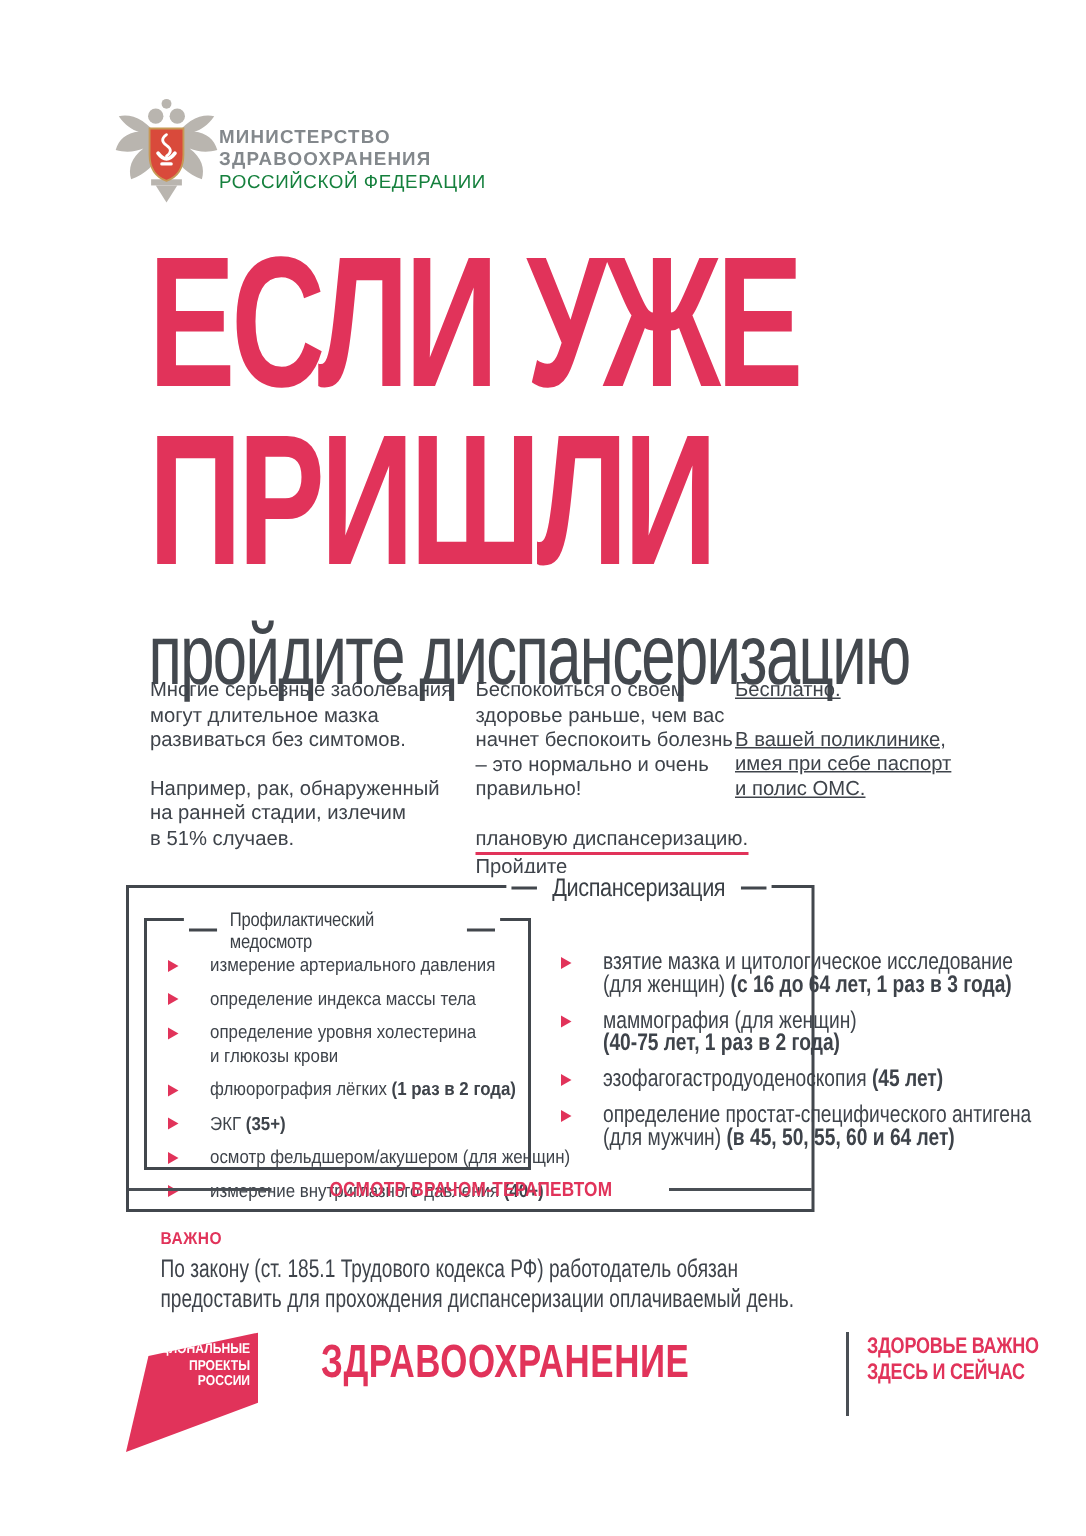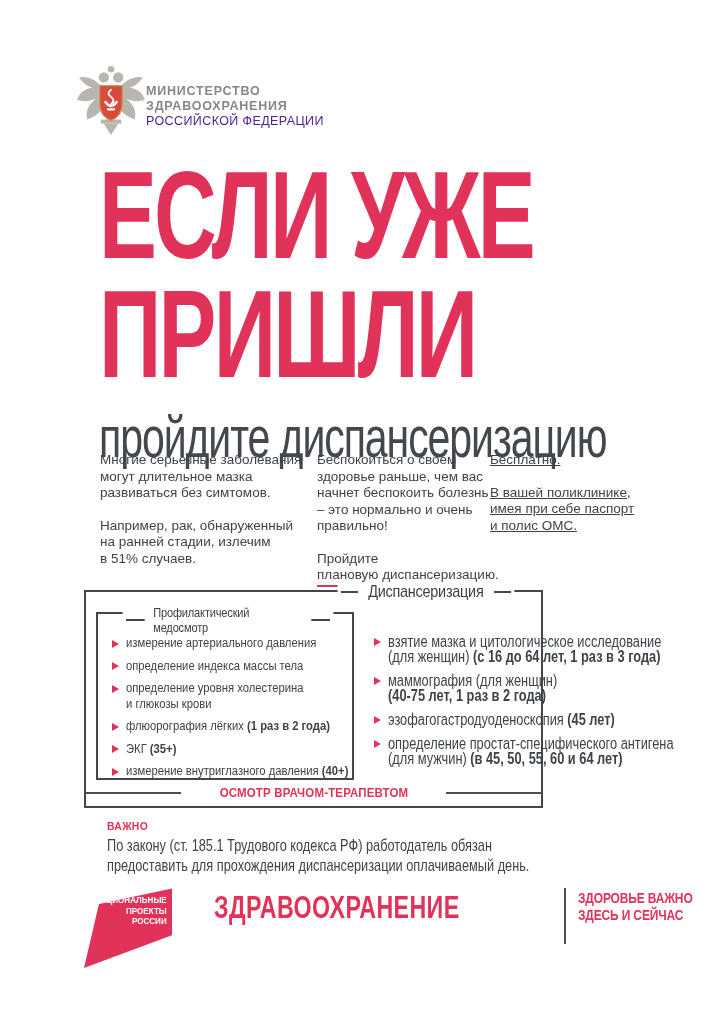--- a/index.html
+++ b/index.html
@@ -4,21 +4,21 @@
 <style>
   html,body{margin:0;padding:0;}
   body{
     width:724px;height:1024px;position:relative;background:#ffffff;overflow:hidden;
     font-family:"Liberation Sans", sans-serif;color:#3e434a;
   }
   
   .emblem{position:absolute;left:72px;top:60px;width:78px;height:78px;}
   .ministry-text{position:absolute;left:146px;top:84px;}
   .ministry-text .ml{font-size:12.5px;font-weight:700;color:#83888c;letter-spacing:.8px;line-height:15px;}
-  .ministry-text .ml3{font-size:12.5px;font-weight:400;color:#4c1d95;letter-spacing:.4px;line-height:15px;}
+  .ministry-text .ml3{font-size:12.5px;font-weight:400;color:#15803d;letter-spacing:.4px;line-height:15px;}
   
   .title-block{position:absolute;left:99px;top:156px;}
   .title-line{font-size:124px;font-weight:700;line-height:119px;letter-spacing:-4px;color:#e1335a;
     transform:scaleX(.70);transform-origin:left top;white-space:nowrap;}
   .title-sub{margin-top:10px;font-size:57px;font-weight:400;color:#43484e;letter-spacing:-1.5px;
     transform:scaleX(.72);transform-origin:left top;white-space:nowrap;}
   
   .intro{position:absolute;top:452px;left:0;width:724px;}
   .icol{position:absolute;top:0;}
   .icol1{left:100px;width:205px;}
@@ -31,21 +31,21 @@
   .disp-box{position:absolute;left:84px;top:590px;width:459px;height:218px;border:2px solid #42474d;box-sizing:border-box;}
   .legend{position:absolute;background:#fff;display:flex;align-items:center;color:#3a3f45;}
   .legend .lg-line{height:2px;background:#42474d;flex:none;}
   .outer-legend{top:-10px;left:236px;gap:12px;padding:0 4px;font-size:17px;letter-spacing:-.3px;transform:scaleX(.85);}
   .outer-legend .lg-line{width:20px;}
   .inner-box{position:absolute;left:10px;top:20px;width:258px;height:168px;border:2px solid #42474d;box-sizing:border-box;}
   .inner-legend{top:-9px;left:6px;gap:10px;padding:0 4px;font-size:13px;letter-spacing:-.2px;transform:scaleX(.85);}
   .inner-legend .lg-line{width:22px;}
   ul.check-list{list-style:none;margin:0;padding:22px 0 0 14px;}
   ul.extra-list{list-style:none;margin:0;padding:0;position:absolute;left:288px;top:42px;}
-  .check-item{display:flex;gap:7px;margin-bottom:7px;font-size:12.5px;line-height:15.5px;color:#3e434a;}
+  .check-item{display:flex;gap:21px;margin-bottom:7px;font-size:12.5px;line-height:15.5px;color:#3e434a;}
   .extra-list .check-item{margin-bottom:9px;font-size:16px;line-height:15px;}
   .bullet{flex:none;width:0;height:0;border-left:7px solid #e1335a;border-top:4.5px solid transparent;
     border-bottom:4.5px solid transparent;margin-top:3.5px;}
   .item-text{white-space:pre;transform:scaleX(.9);transform-origin:left top;}
   .extra-list .item-text{transform:scaleX(.8);}
   .item-text b{font-weight:700;}
   .therapist-row{position:absolute;left:0;right:0;bottom:6px;display:flex;align-items:center;justify-content:center;gap:22px;text-align:right;}
   .t-line{width:150px;height:2px;background:#4a4f55;}
   .t-label{color:#e1335a;font-weight:700;font-size:13.5px;letter-spacing:.2px;transform:scaleX(.85);white-space:nowrap;}
   
@@ -110,24 +110,24 @@
       <p>Например, рак, обнаруженный
 на ранней стадии, излечим
 в 51% случаев.</p>
     </div>
     <div class="icol icol2">
       <p>Беспокоиться о своем
 здоровье раньше, чем вас
 начнет беспокоить болезнь
 – это нормально и очень
 правильно!</p>
-      <div class="cta-line">Пройдите</div>
       <div class="cta-line">
         <span class="cta-underline">плановую диспансеризацию.</span>
       </div>
+      <div class="cta-line">Пройдите</div>
     </div>
     <div class="icol icol3">
       <p>Бесплатно.</p>
       <p>В вашей поликлинике,
 имея при себе паспорт
 и полис ОМС.</p>
     </div>
   </div>
 
   <div class="disp-box">
@@ -160,20 +160,24 @@
           <li class="check-item">
             <span class="bullet"></span>
             <span class="item-text">флюорография лёгких <b>(1 раз в 2 года)</b></span>
           </li>
           <li class="check-item">
             <span class="bullet"></span>
             <span class="item-text">ЭКГ <b>(35+)</b></span>
           </li>
           <li class="check-item">
             <span class="bullet"></span>
+            <span class="item-text">осмотр фельдшером/акушером (для женщин)</span>
+          </li>
+          <li class="check-item">
+            <span class="bullet"></span>
             <span class="item-text">измерение внутриглазного давления <b>(40+)</b></span>
           </li>
         </ul>
     </div>
 
     <ul class="extra-list">
         <li class="check-item">
           <span class="bullet"></span>
           <span class="item-text">взятие мазка и цитологическое исследование
 (для женщин) <b>(с 16 до 64 лет, 1 раз в 3 года)</b></span>

